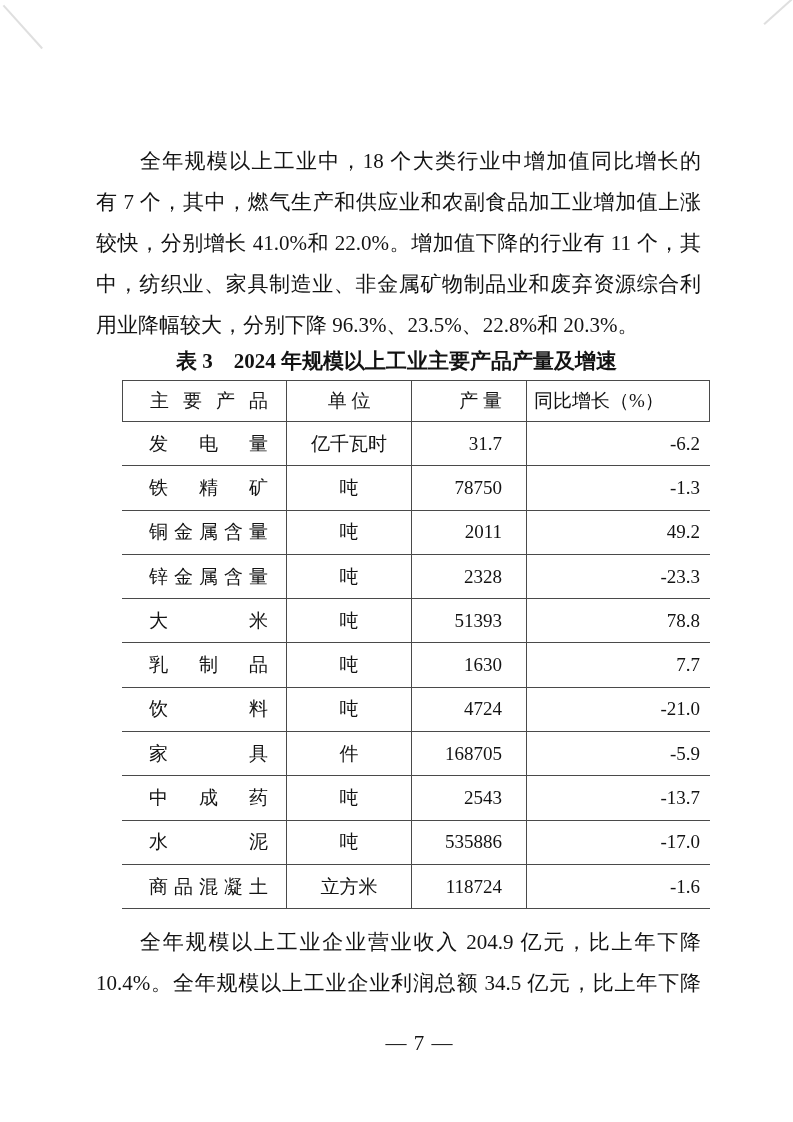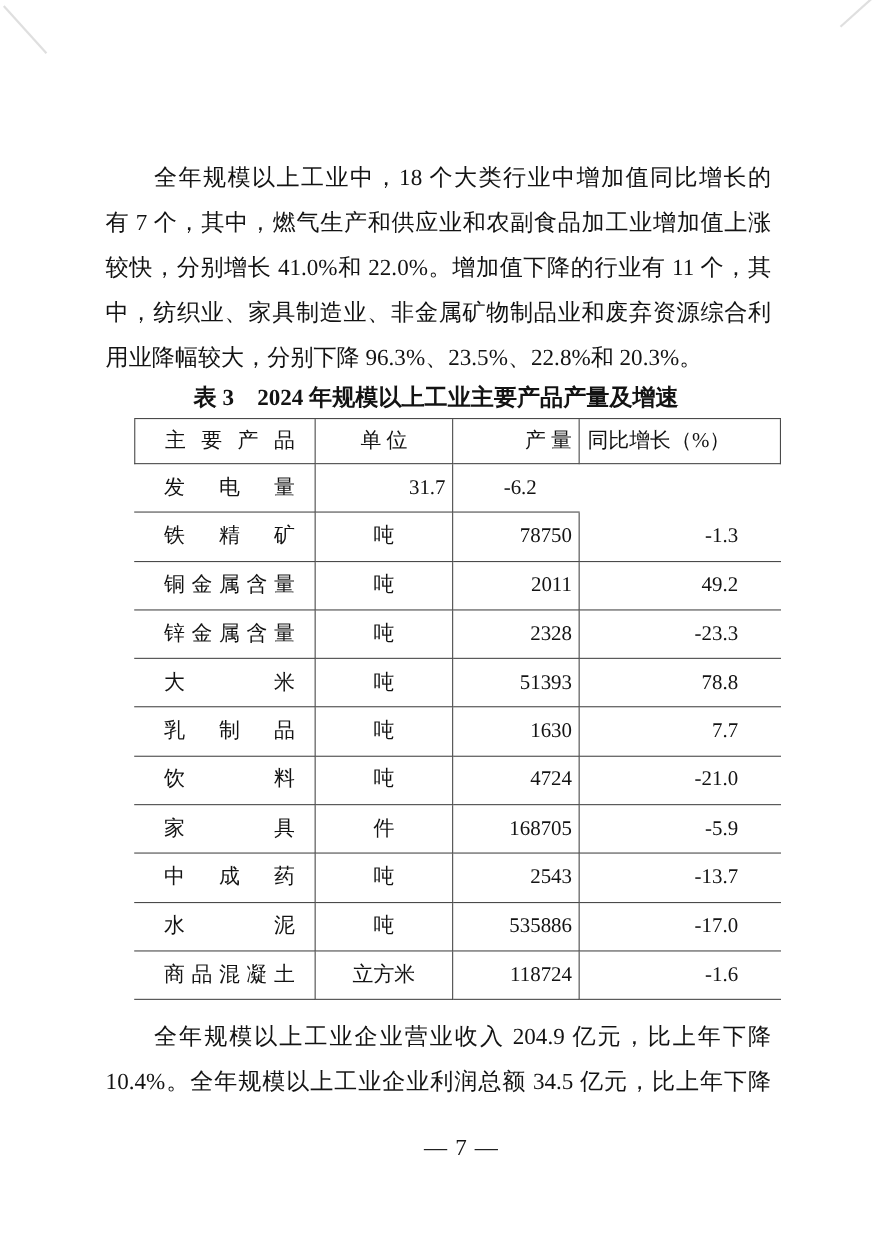--- a/index.html
+++ b/index.html
@@ -33,22 +33,22 @@
     display:flex;align-items:center;
     border-bottom:1.6px solid #4a4a4a;
     font-size:19px;line-height:22px;
     box-sizing:border-box;
   }
   .c1,.c2,.c3{border-right:1.6px solid #4a4a4a;}
   .thead .c1{border-left:1.6px solid #4a4a4a;}
   .thead .c4{border-right:1.6px solid #4a4a4a;}
   .c1{padding-left:27px;padding-right:18px;}
   .c2{justify-content:center;}
-  .c3{justify-content:flex-end;padding-right:6px;}
-  .c4{justify-content:flex-end;padding-right:39px;}
+  .c3{justify-content:flex-end;padding-right:24px;}
+  .c4{justify-content:flex-end;padding-right:10px;}
   .thead .c4{justify-content:flex-start;padding-left:7px;}
   .dist{display:flex;justify-content:space-between;width:100%;}
   
   .footer{
     position:absolute;top:1028px;left:0;width:100%;
     text-align:center;font-size:21px;line-height:30px;
     padding-left:46px;box-sizing:border-box;
     letter-spacing:1px;
   }
   
@@ -90,20 +90,21 @@
     </div>
     <div>
         <div class="trow">
           <div class="cell c1">
             <span class="dist">
               <span>发</span>
               <span>电</span>
               <span>量</span>
             </span>
           </div>
+          <div class="cell c2">亿千瓦时</div>
           <div class="cell c3">31.7</div>
           <div class="cell c4">-6.2</div>
         </div>
         <div class="trow">
           <div class="cell c1">
             <span class="dist">
               <span>铁</span>
               <span>精</span>
               <span>矿</span>
             </span>

